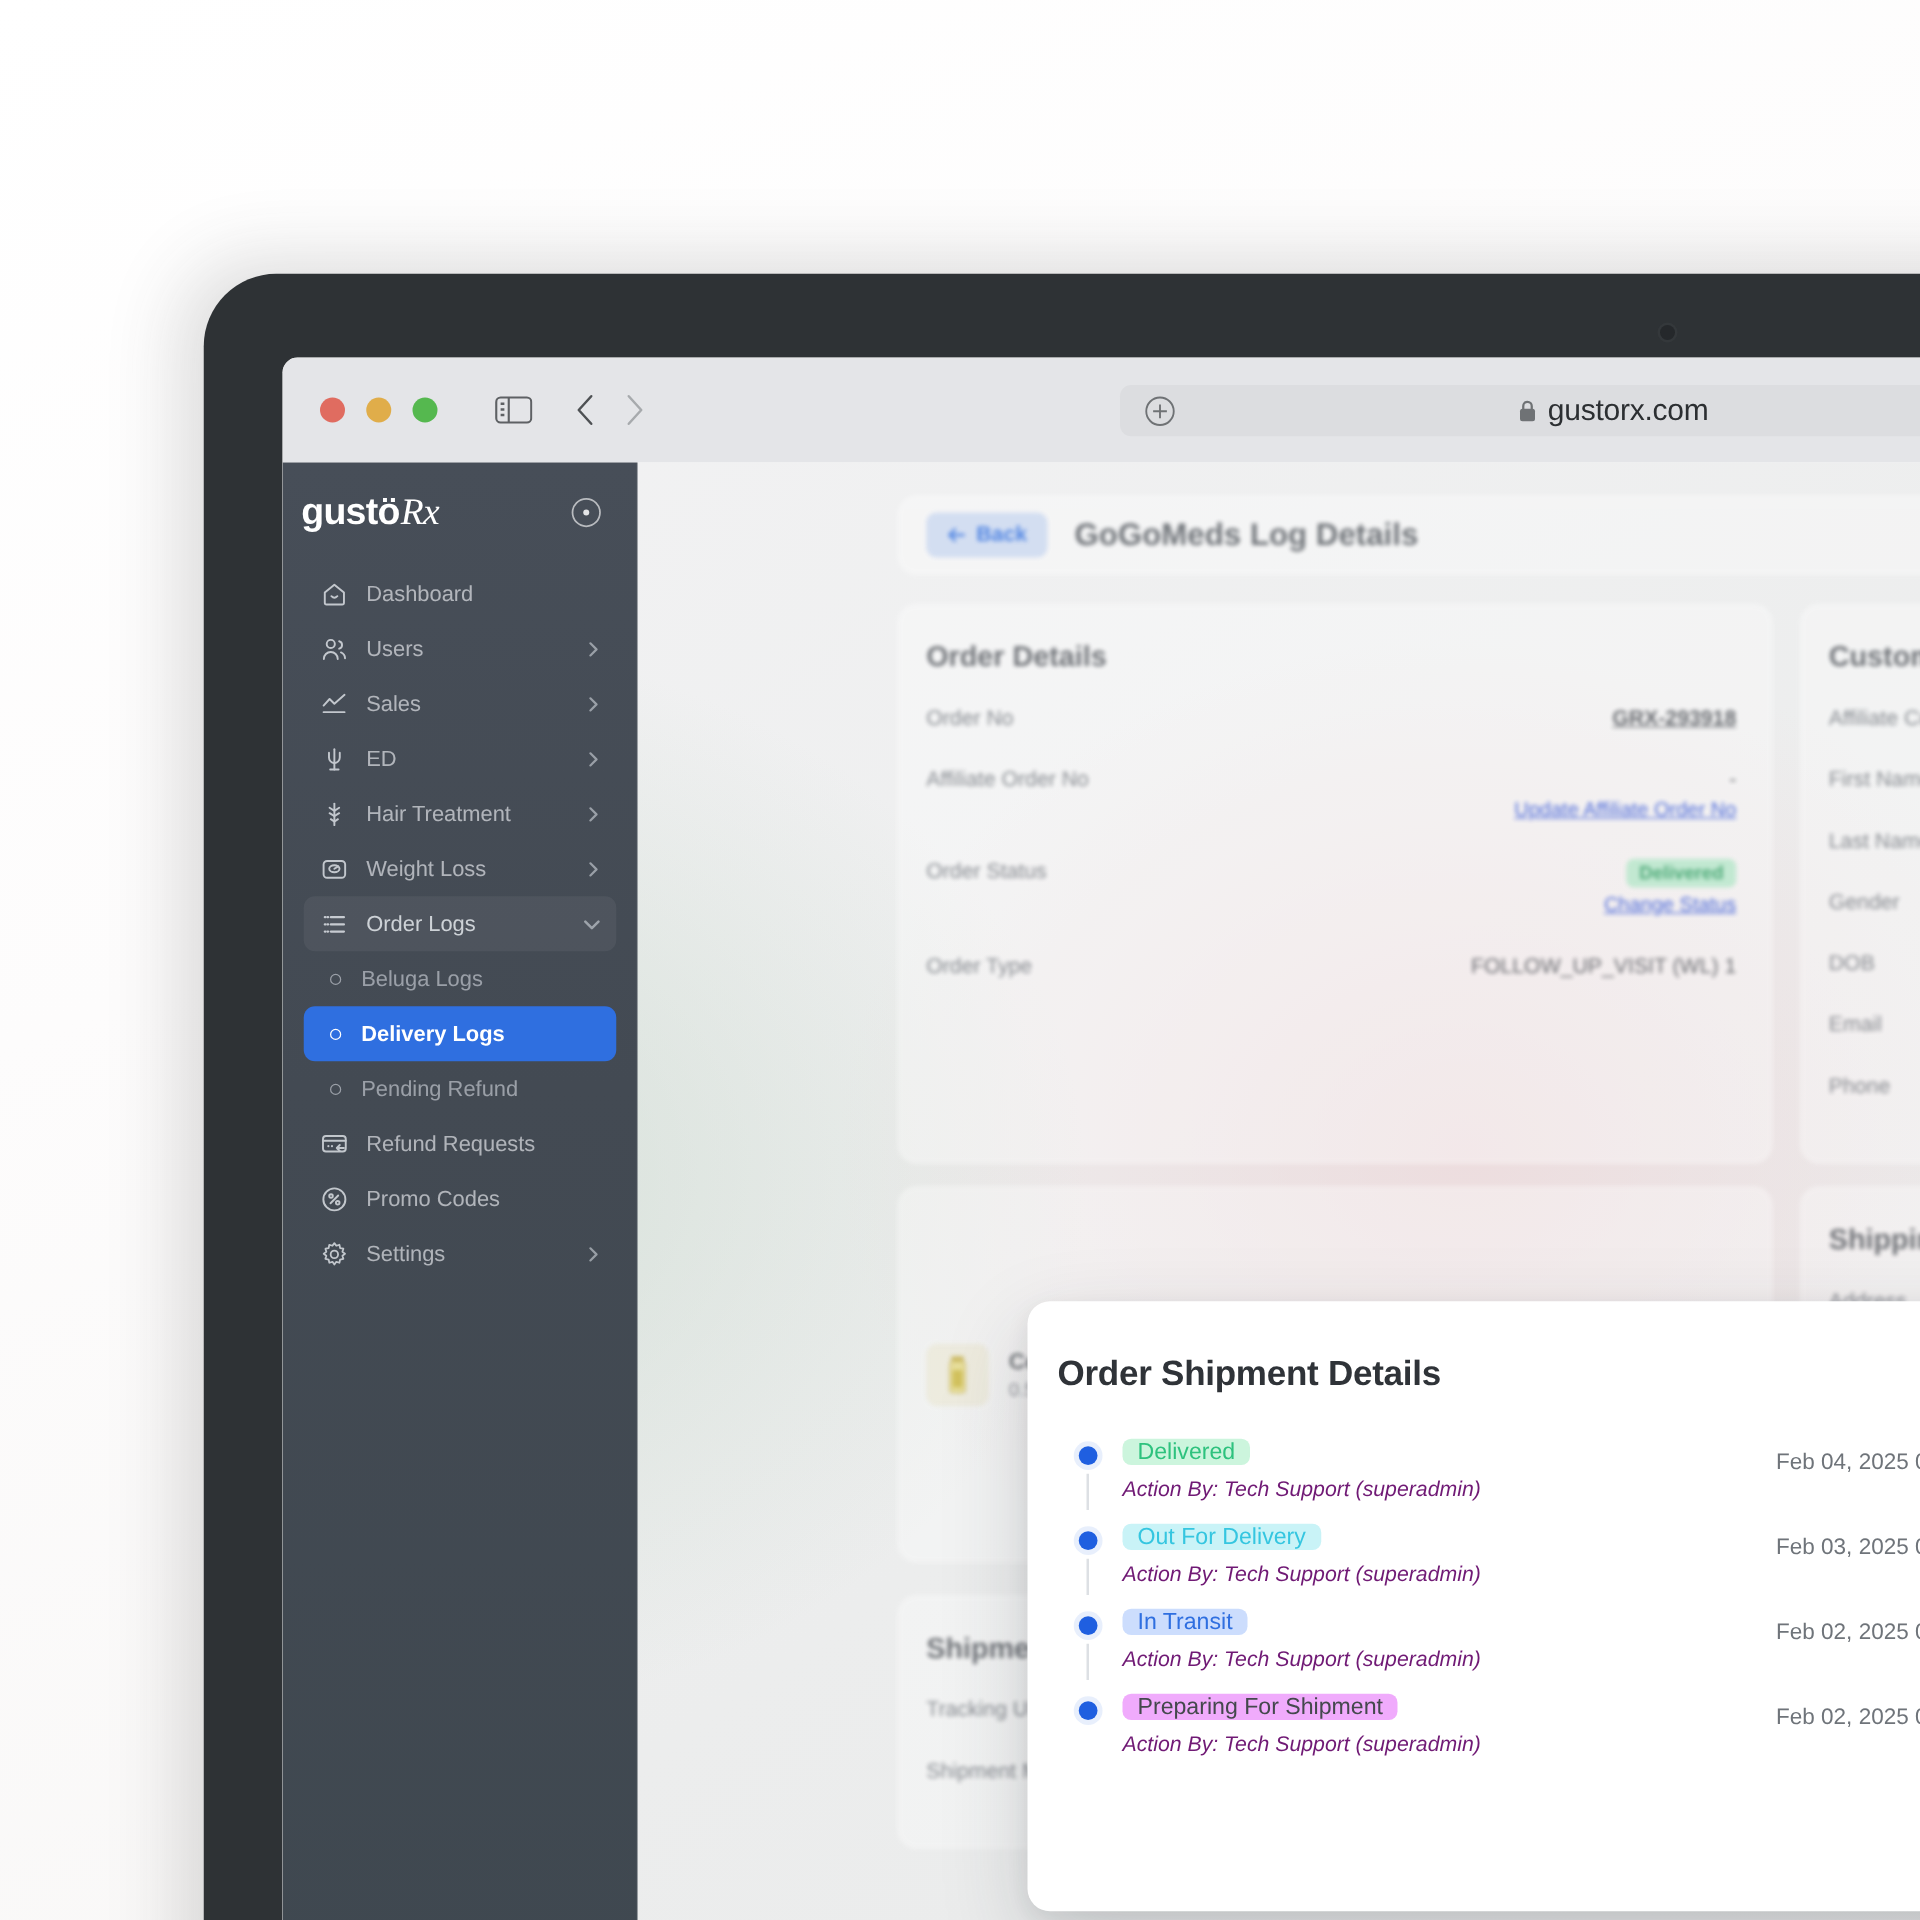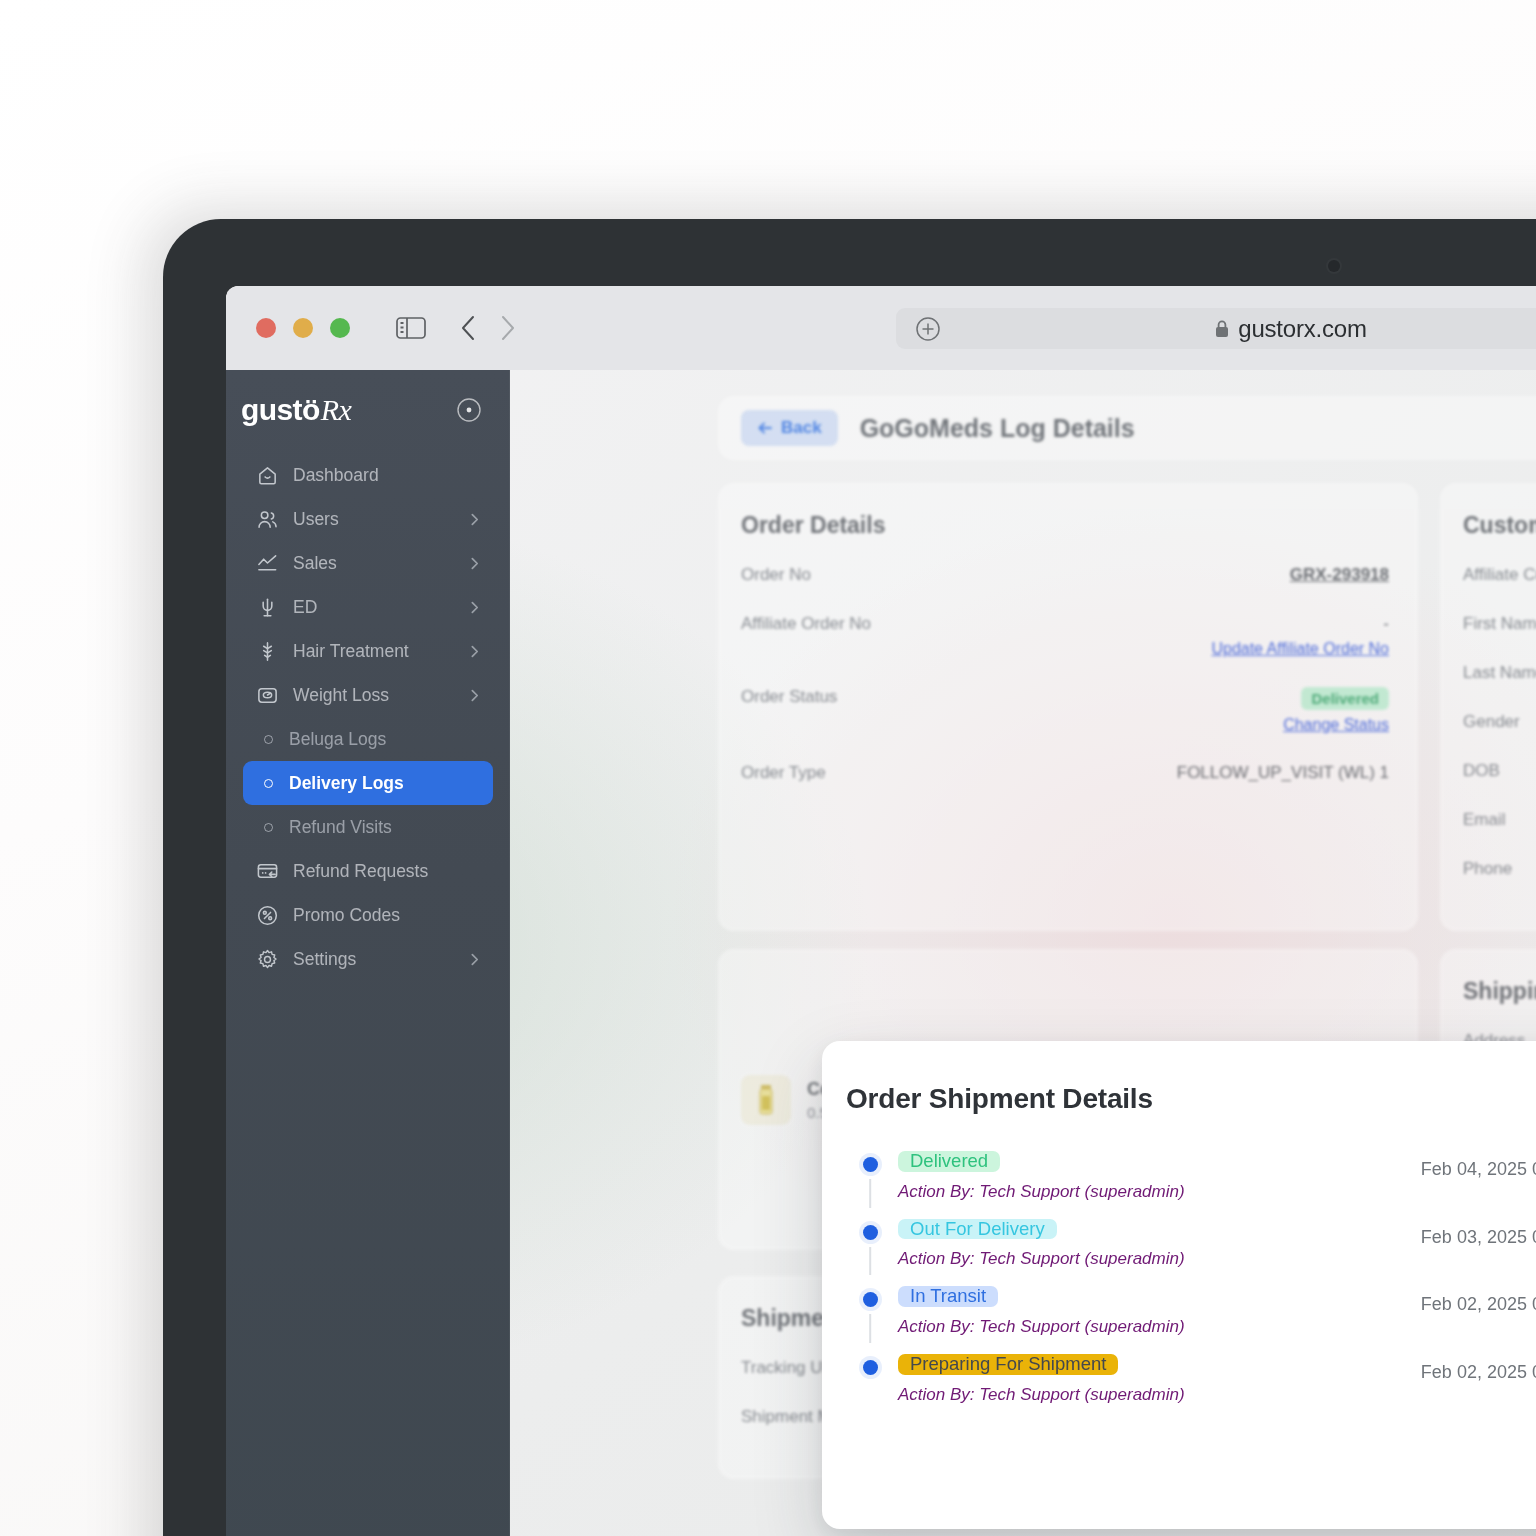--- a/index.html
+++ b/index.html
@@ -239,21 +239,21 @@
     border-radius: 7px;
     padding: 0 12px;
     font-size: 18.5px;
     font-weight: 400;
     line-height: 1.12;
     text-align: center;
   }
   .b-delivered { background: #ccf5dd; color: #2ec27e; }
   .b-outfordelivery { background: #c9f3f7; color: #35c6e0; }
   .b-intransit { background: #ccddfd; color: #2f6fe0; }
-  .b-preparing { background: #eab308; color: #44484d; }
+  .b-preparing { background: #f0abfc; color: #44484d; }
   .tl-action {
     font-style: italic; font-size: 17px; color: #701a75;
     margin-top: 10px;
   }
   .tl-date { font-size: 18px; color: #6f747a; padding-top: 8px; white-space: nowrap; }
 </style>
 </head>
 <body>
 
 <div id="stage">
@@ -412,32 +412,53 @@
                 </svg>
               </span>
               <span class="lbl">Weight Loss</span>
               <span class="chev">
                 <svg width="13" height="13" viewBox="0 0 12 12" fill="none" stroke="#dfe4ea" stroke-width="1.6" stroke-linecap="round" stroke-linejoin="round">
                     <polyline points="4,1.5 8.5,6 4,10.5"></polyline>
                   </svg>
               </span>
             </div>
 
+            <div class="nav-item expanded">
+              <span class="ico">
+                <svg width="23" height="23" viewBox="0 0 24 24" fill="none" stroke="#e9edf2" stroke-width="1.8" stroke-linecap="round">
+                  <line x1="9" y1="6" x2="20" y2="6"></line>
+                  <line x1="9" y1="12" x2="20" y2="12"></line>
+                  <line x1="9" y1="18" x2="20" y2="18"></line>
+                  <line x1="4" y1="6" x2="4.6" y2="6"></line>
+                    <line x1="6.2" y1="6" x2="6.8" y2="6"></line>
+                  <line x1="4" y1="12" x2="4.6" y2="12"></line>
+                    <line x1="6.2" y1="12" x2="6.8" y2="12"></line>
+                  <line x1="4" y1="18" x2="4.6" y2="18"></line>
+                    <line x1="6.2" y1="18" x2="6.8" y2="18"></line>
+                </svg>
+              </span>
+              <span class="lbl">Order Logs</span>
+              <span class="chev">
+                <svg width="15" height="15" viewBox="0 0 12 12" fill="none" stroke="#dfe4ea" stroke-width="1.6" stroke-linecap="round" stroke-linejoin="round">
+                    <polyline points="1.8,4.2 6,8.4 10.2,4.2"></polyline>
+                  </svg>
+              </span>
+            </div>
 
             <div class="nav-sub">
               <span class="dot"></span>
               <span class="lbl">Beluga Logs</span>
             </div>
             <div class="nav-sub active">
               <span class="dot"></span>
               <span class="lbl">Delivery Logs</span>
             </div>
             <div class="nav-sub">
               <span class="dot"></span>
-              <span class="lbl">Refund Visits</span>
+              <span class="lbl">Pending Refund</span>
             </div>
 
             <div class="nav-item">
               <span class="ico">
                 <svg width="23" height="23" viewBox="0 0 24 24" fill="none" stroke="#e6eaef" stroke-width="1.6" stroke-linecap="round" stroke-linejoin="round">
                   <rect x="2.5" y="5" width="19" height="13" rx="2.5"></rect>
                   <line x1="2.5" y1="9" x2="21.5" y2="9"></line>
                   <circle cx="7" cy="13.5" r="0.9" fill="#e6eaef" stroke="none"></circle>
                   <circle cx="10" cy="13.5" r="0.9" fill="#e6eaef" stroke="none"></circle>
                   <path d="M20 15 h-6 M16.5 12.5 L14 15 L16.5 17.5"></path>

